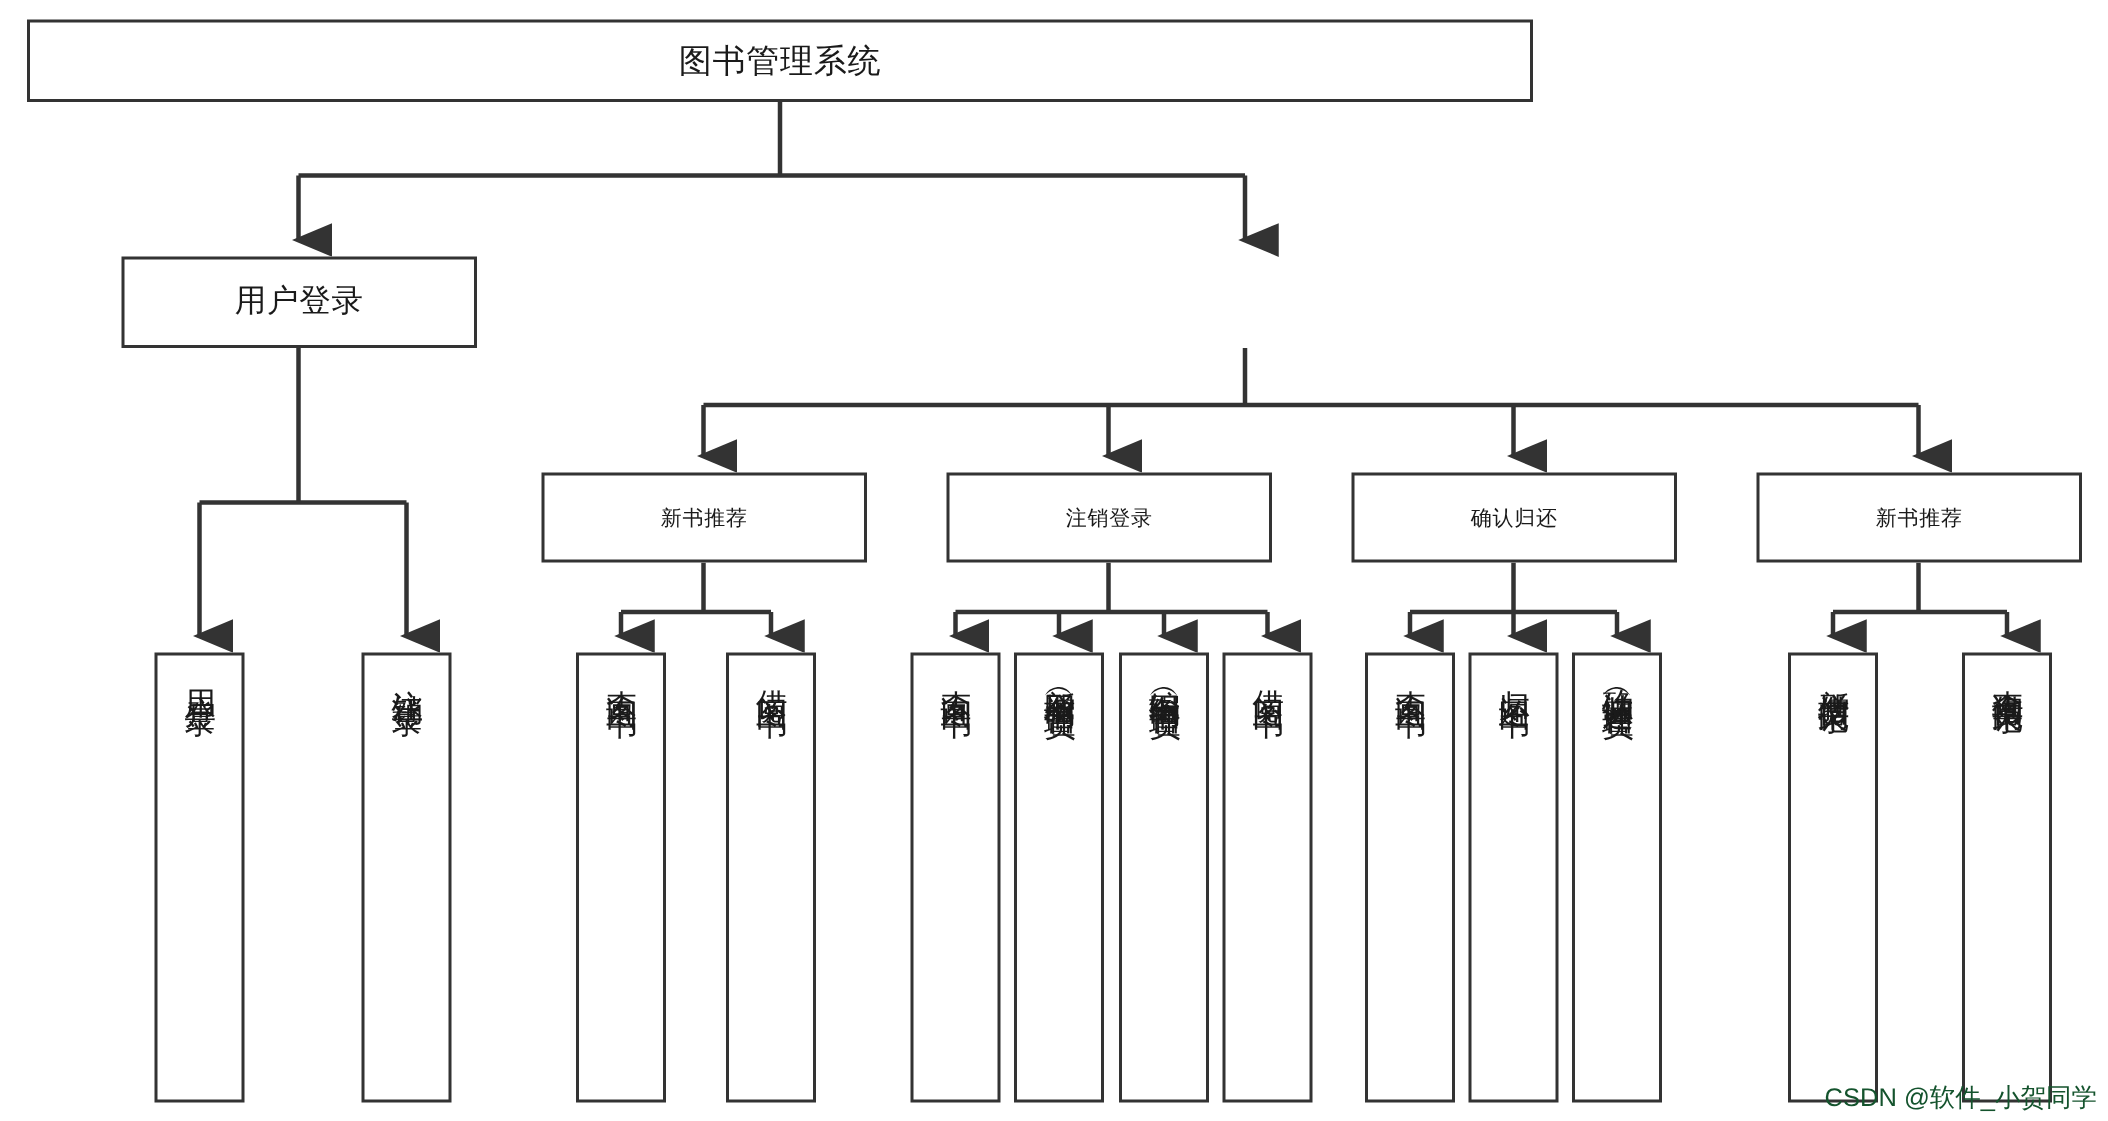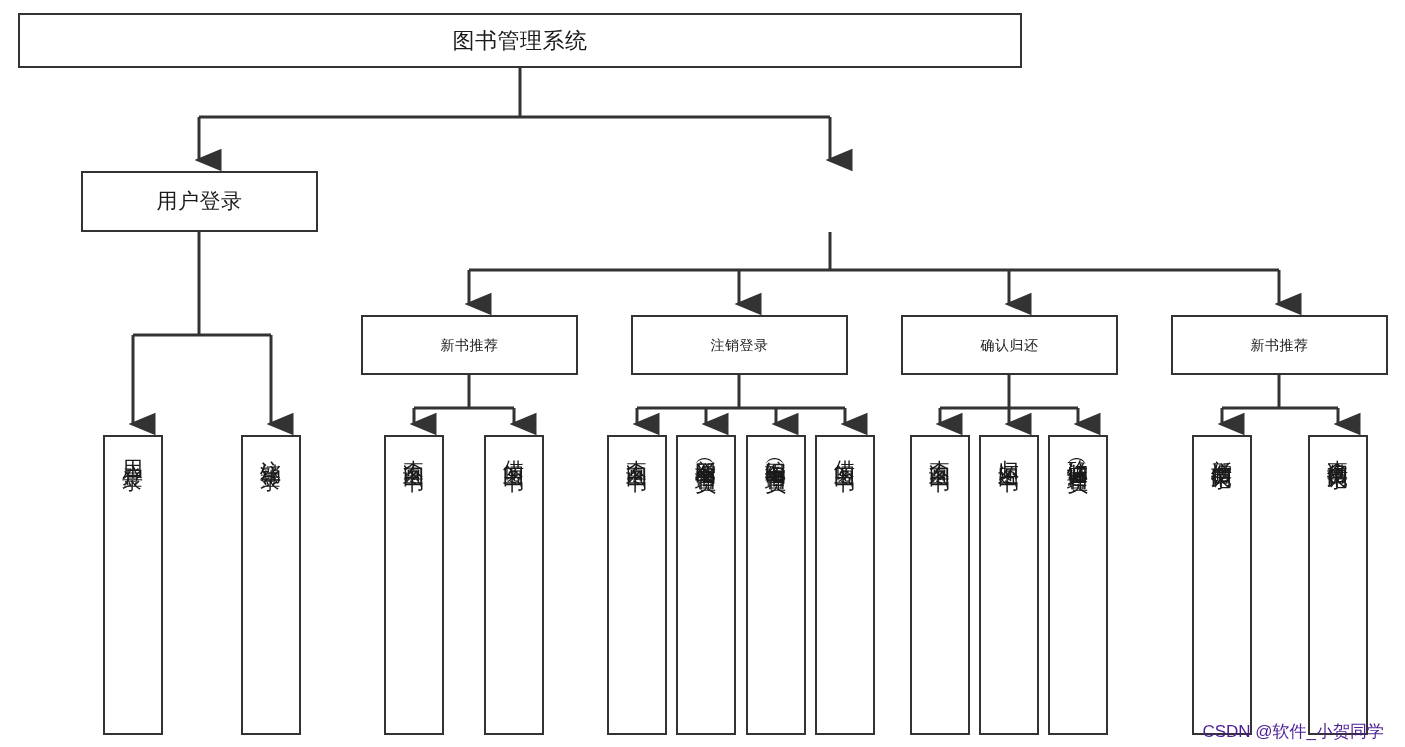--- a/index.html
+++ b/index.html
@@ -71,24 +71,24 @@
     font-size: 21px;
     line-height: 1.0;
     letter-spacing: 4px;
     white-space: nowrap;
   }
   .node.leaf.tall-text .node-label {
     letter-spacing: 2px;
   }
   .watermark {
     position: absolute;
-    right: 21px;
+    right: 7px;
     bottom: 4px;
     font-size: 17px;
-    color: #4c1d95;
+    color: #14532d;
     white-space: nowrap;
     z-index: 3;
     margin-top: 36px;
   }
 </style>
 </head>
 <body>
 
 <div id="diagram-canvas">
 

